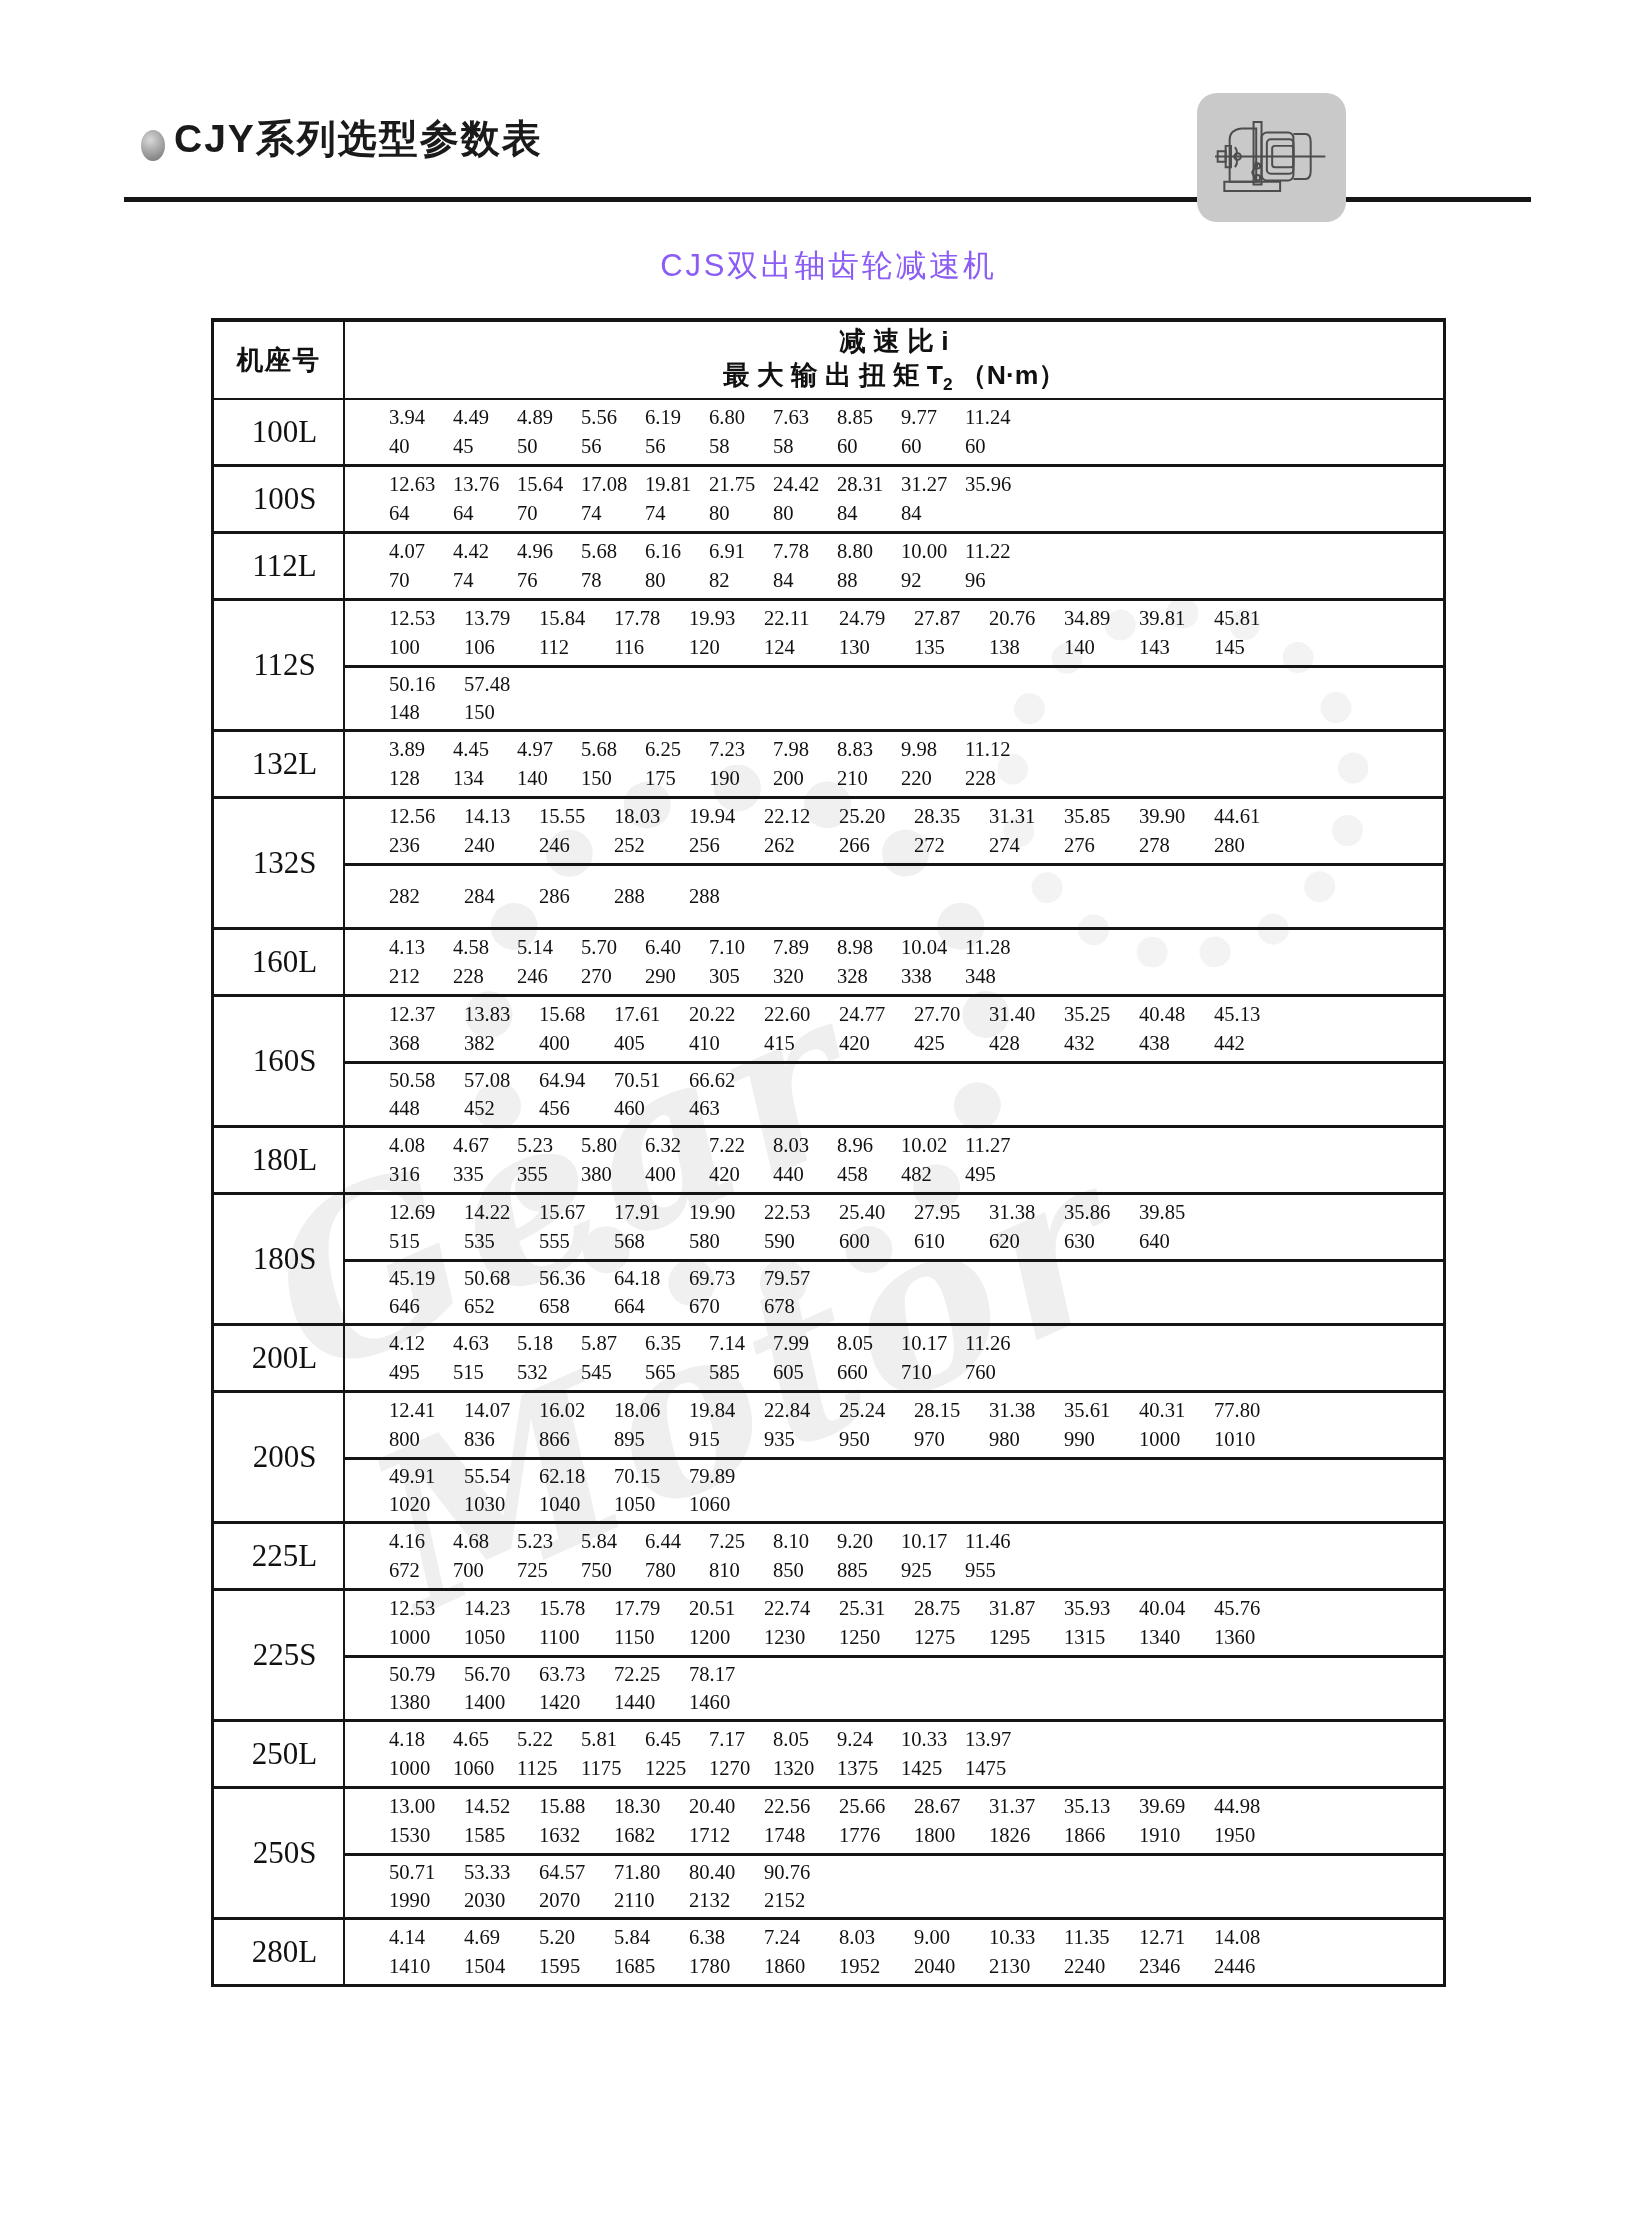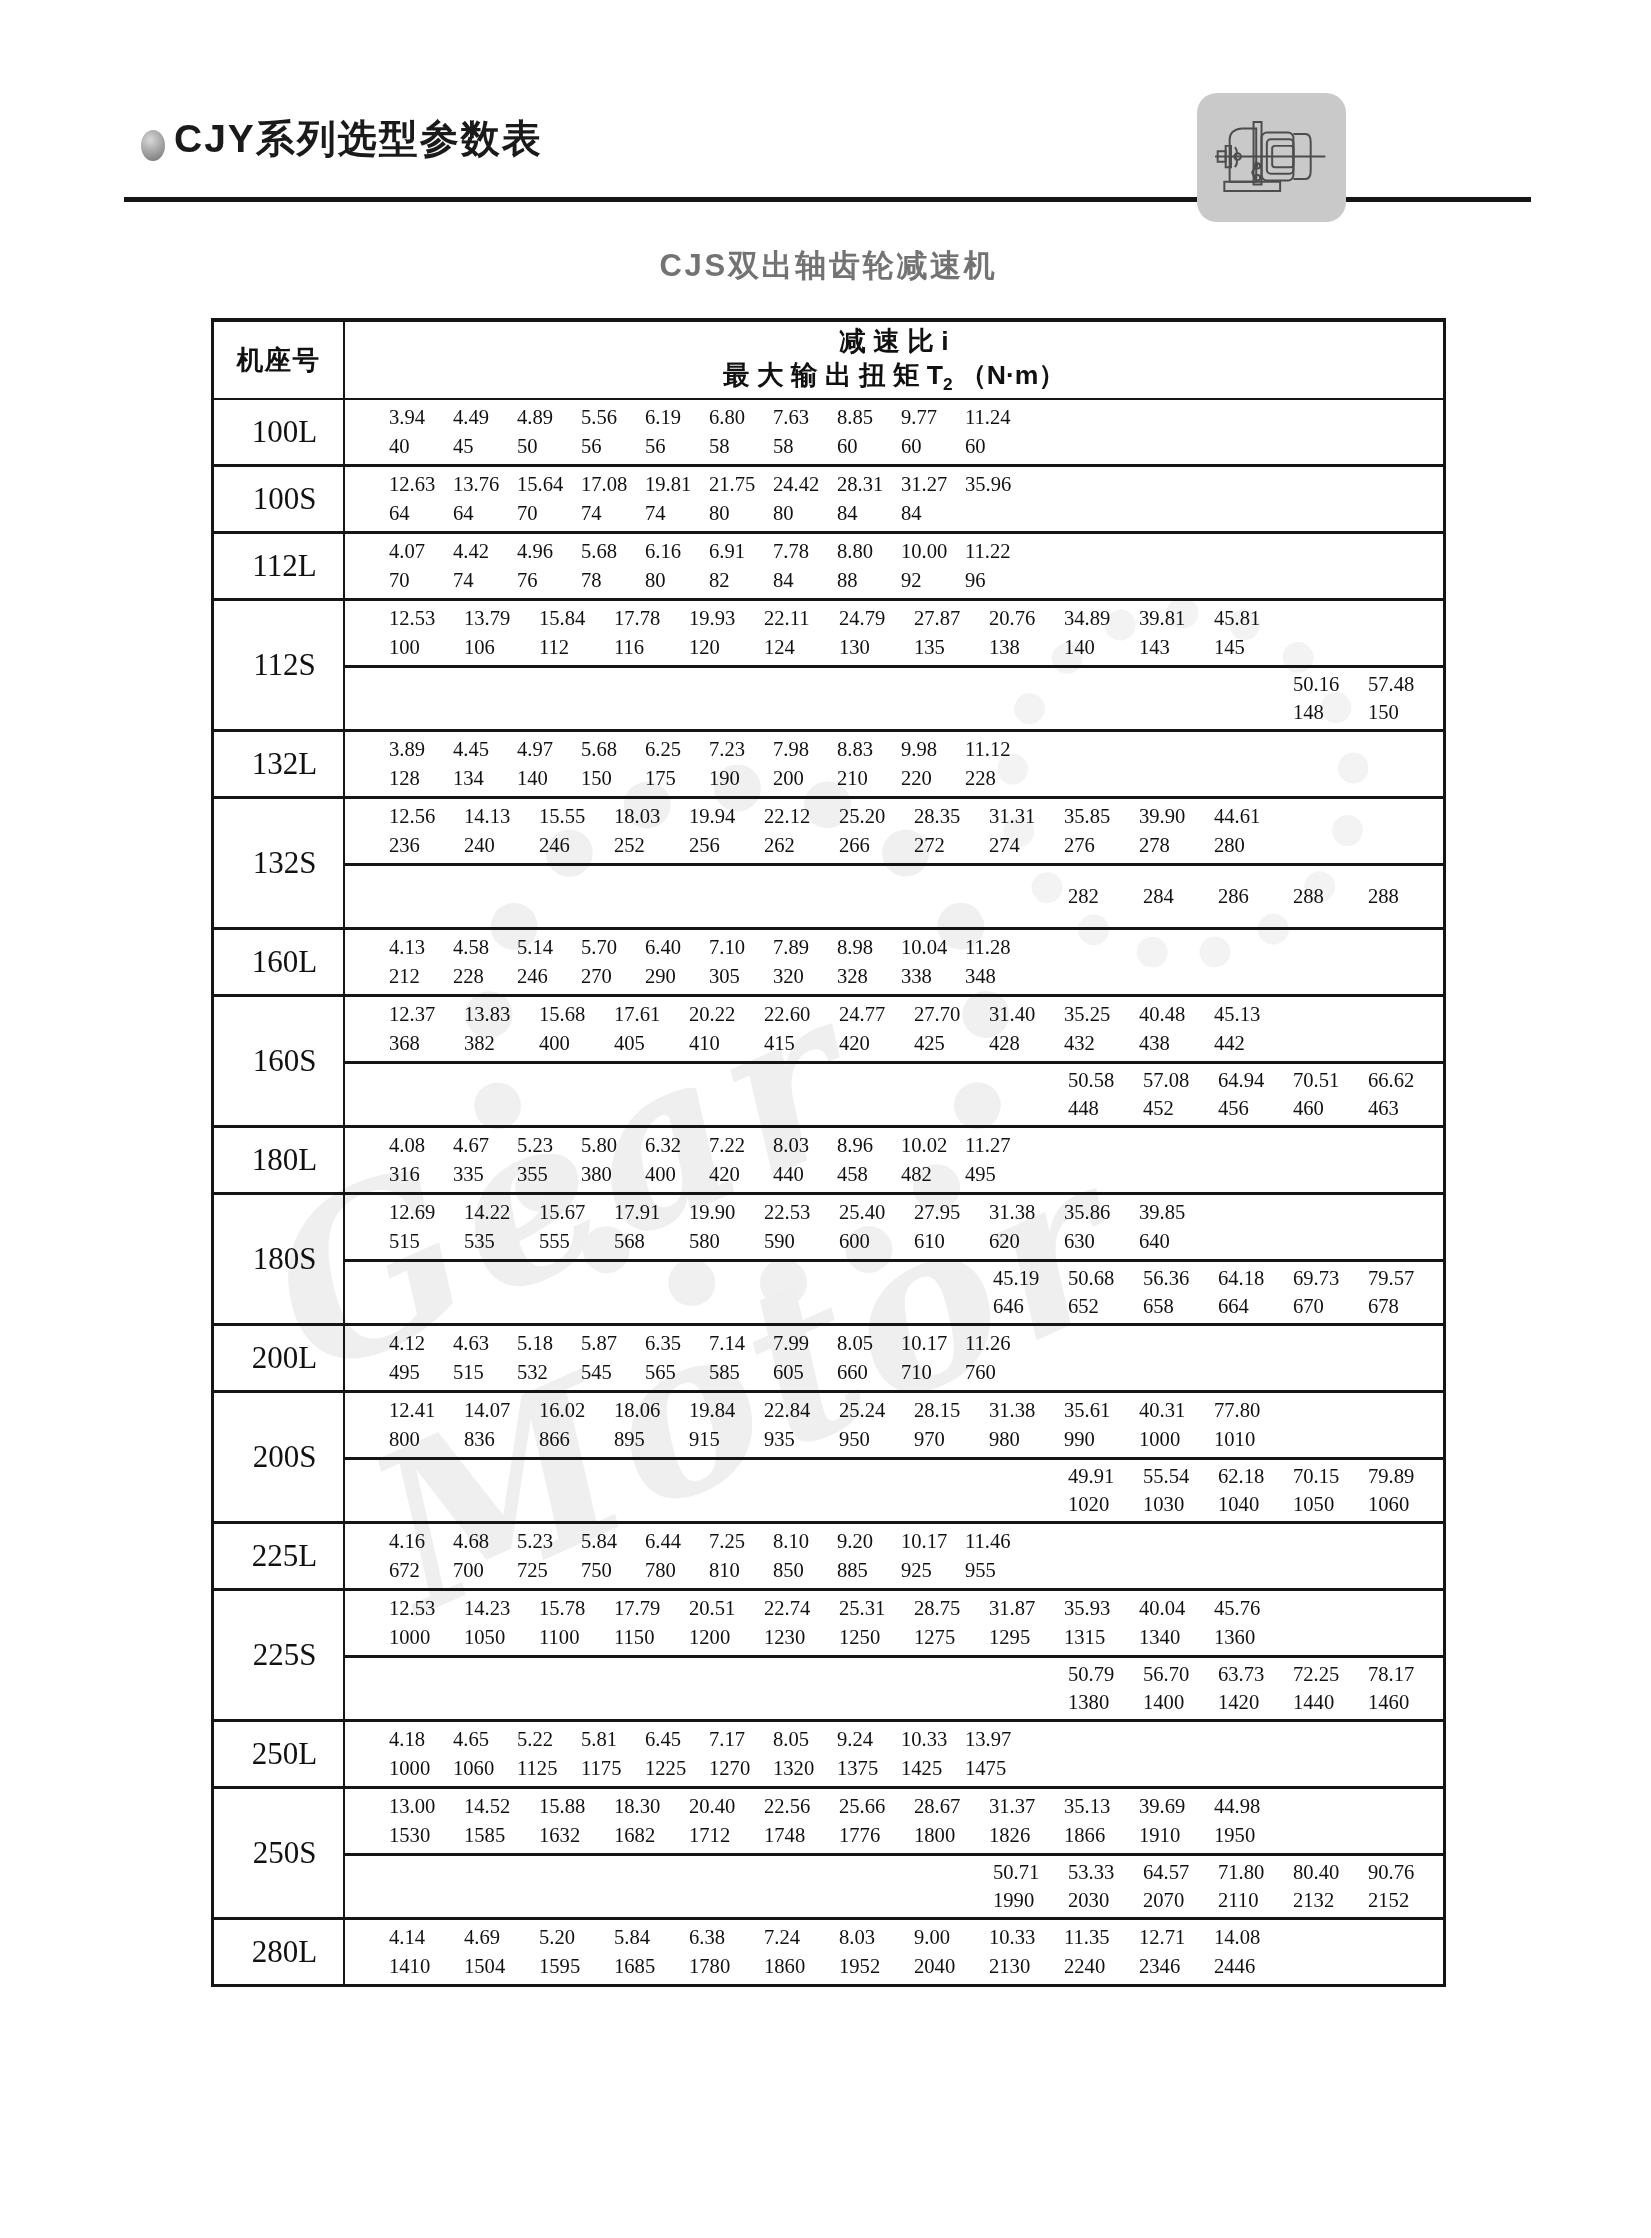--- a/index.html
+++ b/index.html
@@ -48,21 +48,21 @@
   }
   .logo-box {
     position:absolute; left:1197px; top:93px; width:149px; height:129px;
     background:#c9c9c9; border-radius:20px; z-index:2;
     display:flex; align-items:center; justify-content:center;
   }
 
   
   .table-title {
     position:absolute; left:211px; top:245px; width:1235px;
-    text-align:center; font-size:31px; font-weight:bold; color:#737373;
+    text-align:center; font-size:31px; font-weight:normal; color:#8b5cf6;
     letter-spacing:2.7px; z-index:2;
   }
 
   
   .gtable {
     position:absolute; left:211px; top:318px; width:1235px;
     border:3.3px solid #151515; border-top-width:4.7px;
     z-index:2; background:transparent;
   }
   .t-header { display:flex; border-bottom:2px solid #151515; height:78px; }
@@ -82,21 +82,21 @@
   .t-frame {
     width:131px; flex:0 0 131px; border-right:2px solid #151515;
     display:flex; align-items:center; justify-content:center;
     font-family:"Liberation Serif", serif; font-size:31px; color:#111;padding-left:12px;
   }
   .t-blocks { flex:1; display:flex; flex-direction:column; }
   .t-block {
     height:64px; display:flex; flex-direction:column; justify-content:space-evenly;
     padding-left:44px;
   }
-  .t-block + .t-block { border-top:3.3px solid #151515;align-items:flex-end; }
+  .t-block + .t-block { border-top:3.3px solid #151515; }
   .t-line { display:flex; }
   .t-cell {
     display:inline-block; width:64px;
     font-family:"Liberation Serif", serif; font-size:20.6px; color:#111;
     white-space:nowrap;
   }
   .wide .t-cell { width:75px; }
 
   svg .ln { fill:none; stroke:#4d4d4d; stroke-width:3; }
 </style>

